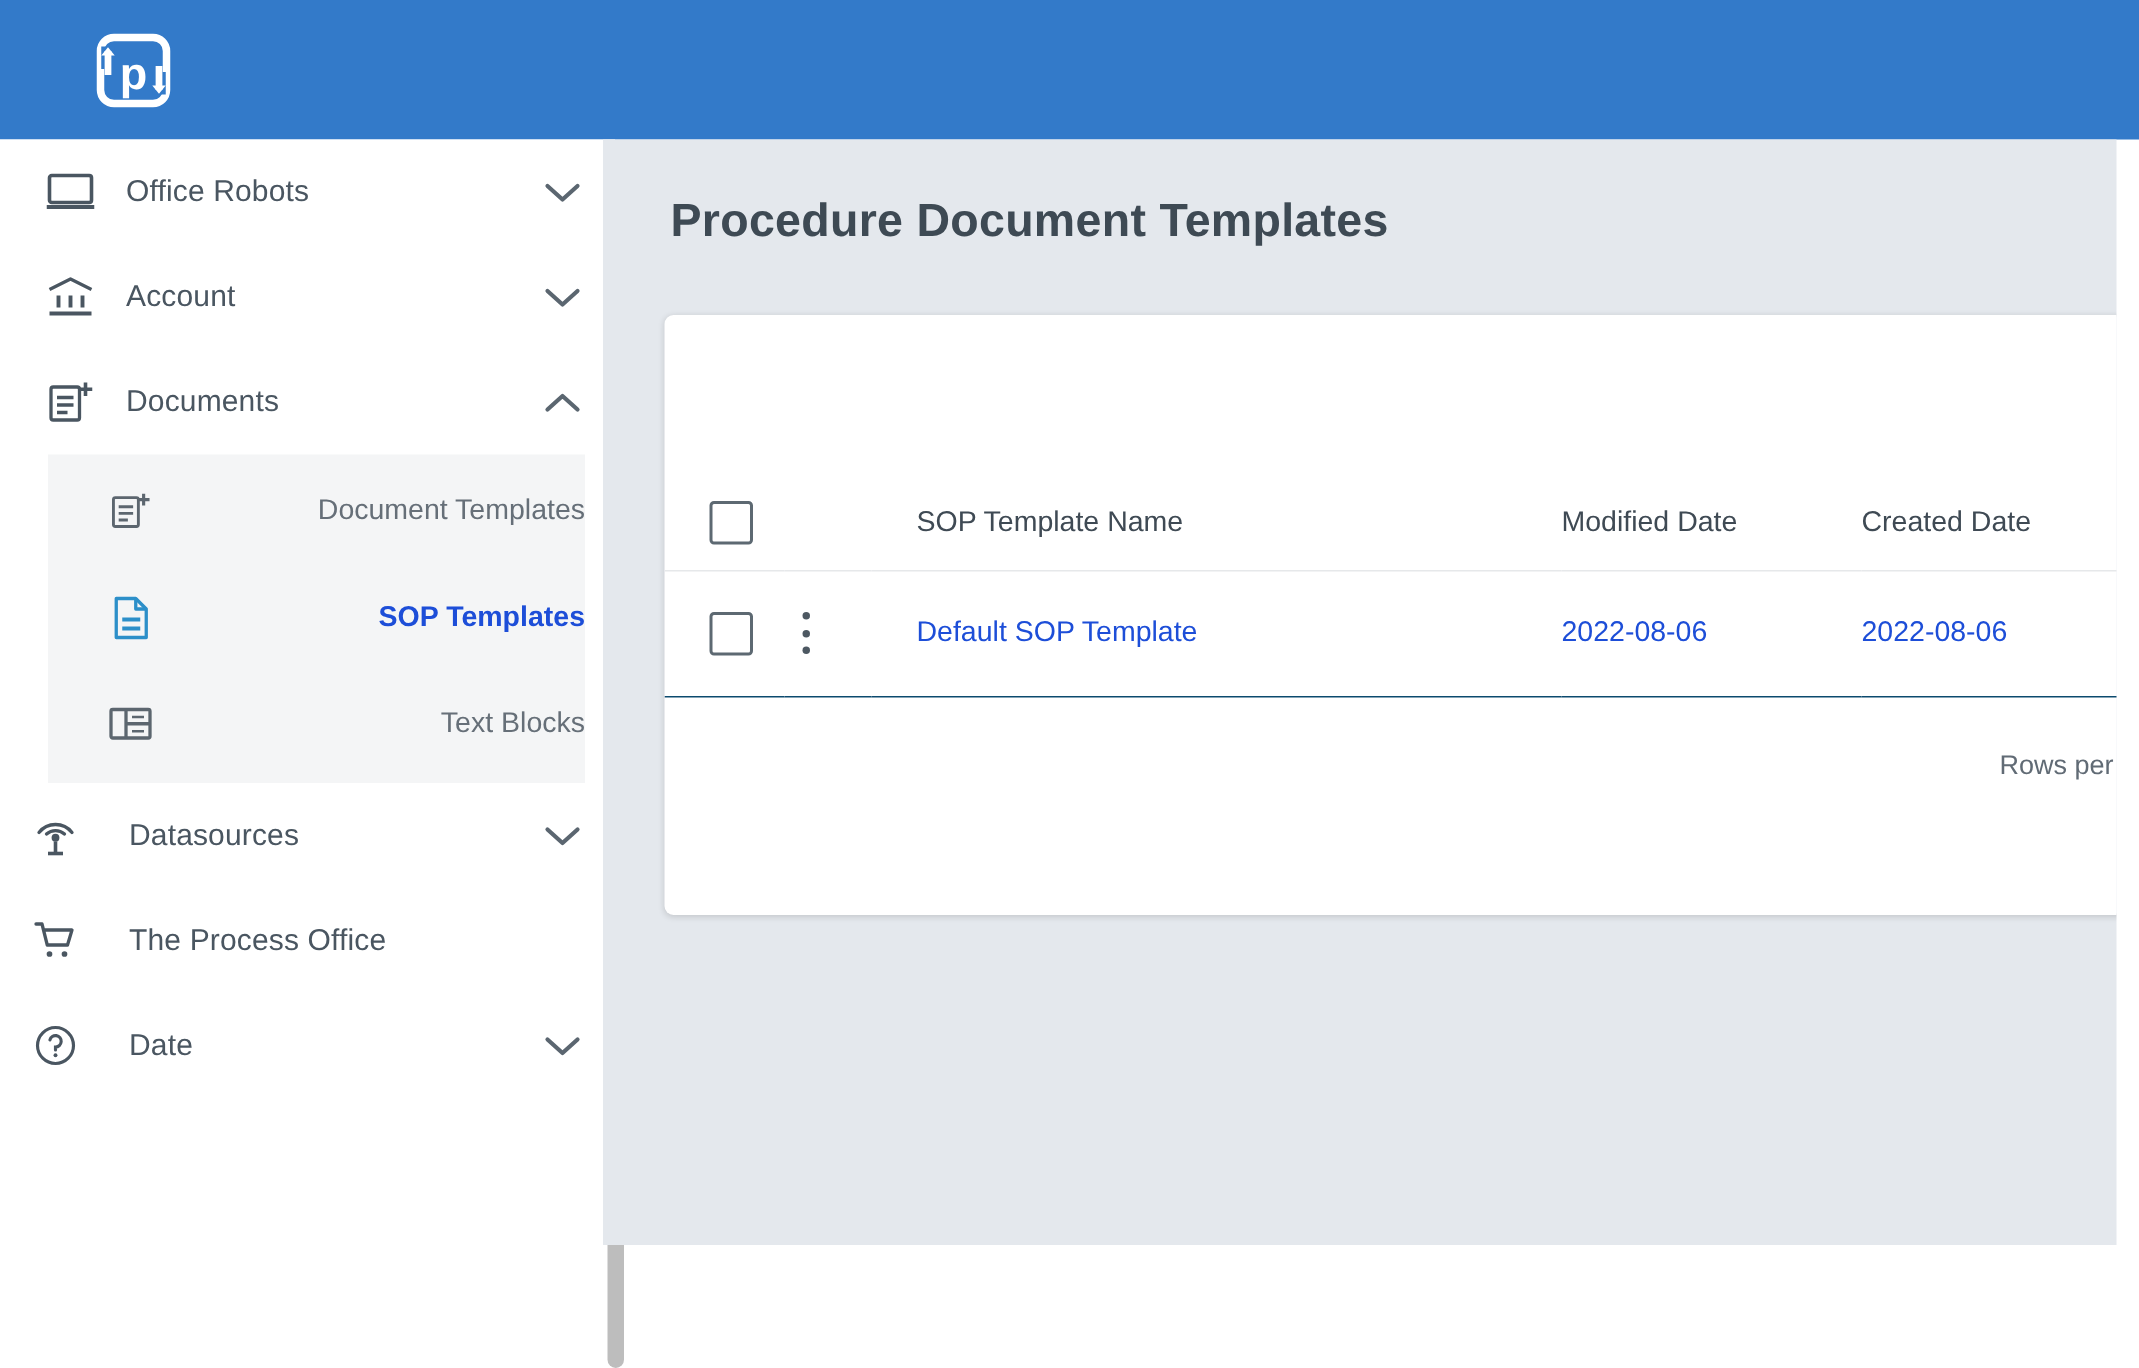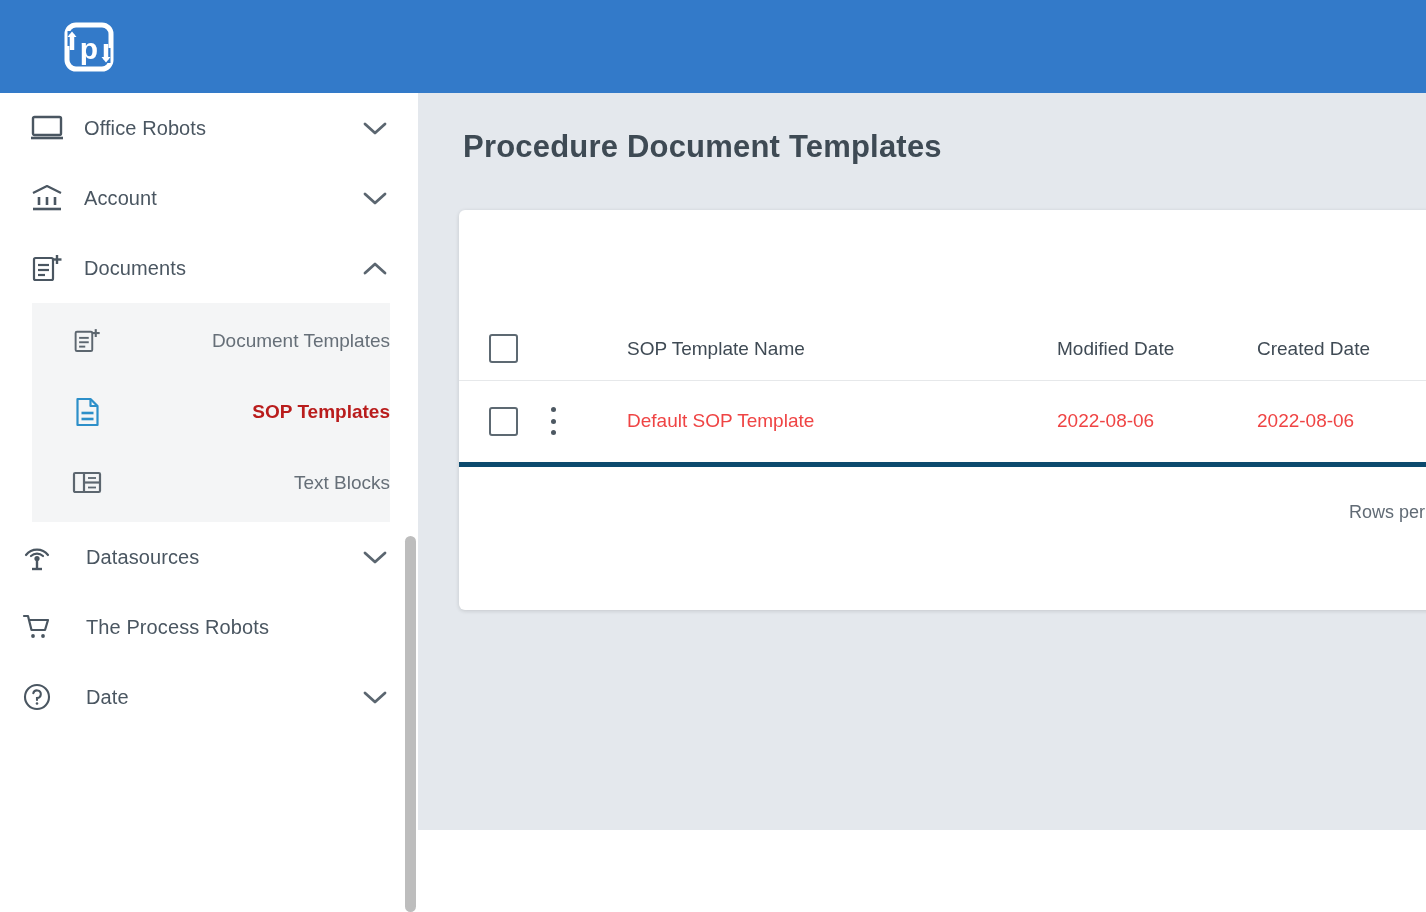--- a/index.html
+++ b/index.html
@@ -81,21 +81,21 @@
     flex: 0 0 30px;
     color: #5c666f;
   }
   .sub-item .lbl {
     margin-left: 18px;
     font-size: 19px;
     color: #666f78;
     white-space: nowrap;
   }
   .sub-item.active .ic { color: #2c8fc9; }
-  .sub-item.active .lbl { color: #b91c1c; font-weight: bold; }
+  .sub-item.active .lbl { color: #1d4ed8; font-weight: bold; }
 
   .nav-item.plain { padding-left: 20px; }
   .nav-item.plain .lbl { margin-left: 32px; }
 
   
   .sb-track {
     position: absolute;
     left: 404px; top: 93px;
     width: 12px; height: 819px;
     background: transparent;
@@ -103,21 +103,21 @@
   .sb-thumb {
     position: absolute;
     left: 405px; top: 536px;
     width: 11px; height: 376px;
     background: #bdbdbd;
     border-radius: 6px;
   }
 
   
   .main {
-    position: absolute; left: 418px; top: 93px;
+    position: absolute; left: 402px; top: 93px;
     width: 1009px; height: 737px;
     background: #e4e8ed;
     overflow: hidden;
   }
   .page-title {
     position: absolute; left: 45px; top: 36px;
     font-size: 31px; font-weight: bold;
     color: #3e4a54;
     letter-spacing: 0.2px;
     white-space: nowrap;
@@ -147,22 +147,22 @@
     font-size: 19px;
     font-weight: normal;
     color: #3f4a54;
     border-bottom: 1px solid #e6e8ea;
     white-space: nowrap;
   }
   tbody td {
     height: 84px;
     padding: 0;
     font-size: 19px;
-    color: #ef4444;
-    border-bottom: 5px solid #0c4a6e;
+    color: #1d4ed8;
+    border-bottom: 1px solid #0c4a6e;
     white-space: nowrap;
   }
   .cell-pad { padding-left: 30px; }
 
   .chkbox {
     width: 29px; height: 29px;
     border: 2px solid #5d6972;
     border-radius: 3px;
     background: #ffffff;
     margin-left: 30px;
@@ -328,21 +328,21 @@
     </div>
 
     <div class="nav-item plain">
       <span class="ic">
         <svg width="30" height="28" viewBox="0 0 30 28" fill="none" stroke="currentColor" stroke-width="2.2">
           <path d="M2 3 H6 L9.5 17 H23 L26 7 H7" stroke-linejoin="round" stroke-linecap="round"></path>
           <circle cx="11" cy="23" r="1.9" fill="currentColor" stroke="none"></circle>
           <circle cx="21" cy="23" r="1.9" fill="currentColor" stroke="none"></circle>
         </svg>
       </span>
-      <span class="lbl">The Process Robots</span>
+      <span class="lbl">The Process Office</span>
     </div>
 
     <div class="nav-item plain">
       <span class="ic">
         <svg width="28" height="28" viewBox="0 0 28 28" fill="none" stroke="currentColor" stroke-width="2.1">
           <circle cx="14" cy="14" r="12"></circle>
           <path d="M10.3 10.3 A3.8 3.8 0 1 1 14 15 V17" stroke-linecap="round"></path>
           <circle cx="14" cy="20.5" r="1.3" fill="currentColor" stroke="none"></circle>
         </svg>
       </span>

